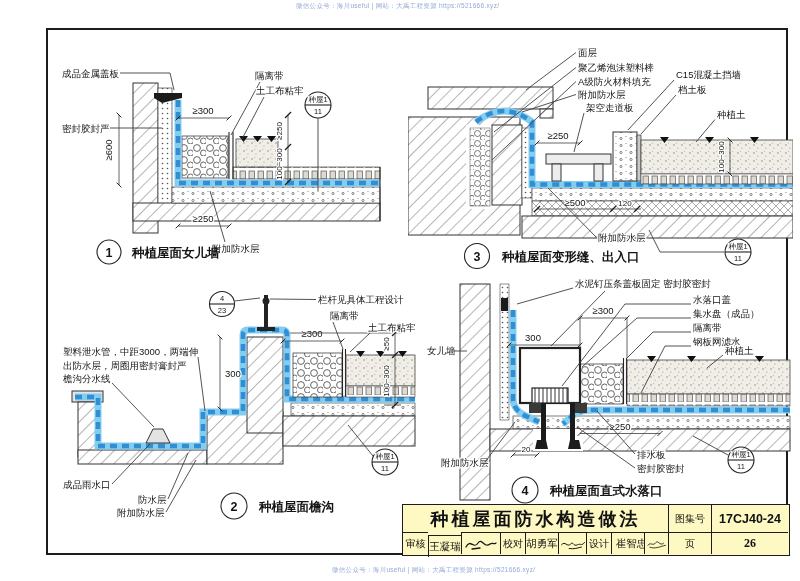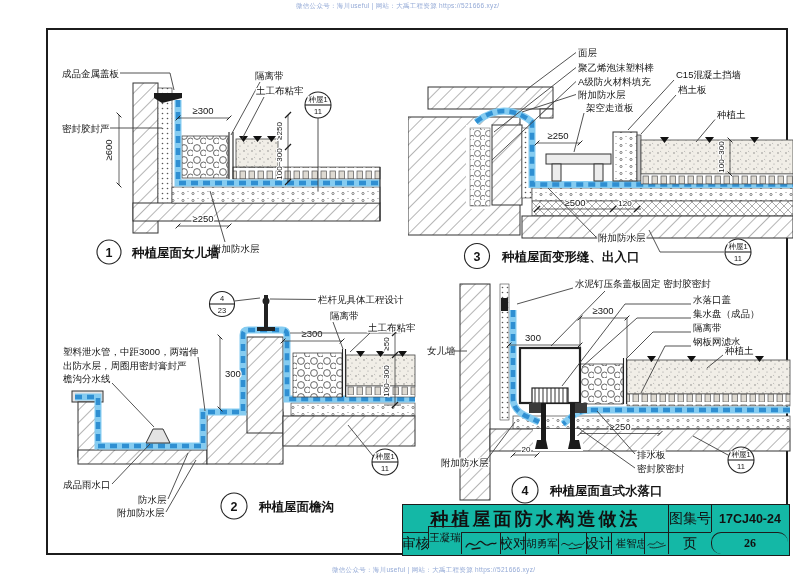--- a/index.html
+++ b/index.html
@@ -16,28 +16,28 @@
   .num{font-size:12.5px;font-weight:bold;fill:#141414;}
   .cap{font-size:12.5px;font-weight:bold;fill:#141414;}
   .ld{stroke:#3f3f3f;stroke-width:.9;fill:none;}
   .dl{stroke:#3f3f3f;stroke-width:.8;fill:none;}
   .tk{stroke:#1d1d1d;stroke-width:1.2;}
   .ol{fill:none;stroke:#222;stroke-width:1.1;}
   .mb1{fill:none;stroke:#85ccf1;stroke-width:7;}
   .mb2{fill:none;stroke:#2f8fd2;stroke-width:4.5;stroke-dasharray:7 5;}
   
   #tb{position:absolute;left:402px;top:504px;width:388px;height:52px;border:1.5px solid #1c1c1c;
-      box-sizing:border-box;background:#14b8a6;}
+      box-sizing:border-box;background:#fef9c3;}
   .tbc{position:absolute;box-sizing:border-box;display:flex;align-items:center;justify-content:center;
-       border-left:1px solid #1c1c1c;border-top:1px solid #1c1c1c;font-size:14px;color:#111;white-space:nowrap;overflow:hidden;}
+       border-left:1px solid #1c1c1c;border-top:1px solid #1c1c1c;font-size:10px;color:#111;white-space:nowrap;overflow:hidden;}
   .tbc.noL{border-left:none;} .tbc.noT{border-top:none;}
   .tb-title{font-family:"Liberation Serif","DejaVu Serif",serif;font-size:18px;font-weight:bold;letter-spacing:3px;}
   .tb-no{font-family:Liberation Sans, sans-serif;font-size:12.5px;font-weight:bold;}
   .tb-name{font-size:10.5px;}
-  .tb-page{font-family:"Liberation Serif","DejaVu Serif",serif;font-size:12px;font-weight:bold;border-radius:10px;}
+  .tb-page{font-family:"Liberation Serif","DejaVu Serif",serif;font-size:12px;font-weight:bold;}
 </style>
 </head>
 <body>
 
 <div id="page">
 
   <div class="wm" style="left:296px;top:2px;">微信公众号：海川useful | 网站：大禹工程资源 https://521666.xyz/</div>
   <div class="wm" style="left:332px;top:566px;">微信公众号：海川useful | 网站：大禹工程资源 https://521666.xyz/</div>
 
   <div id="frame"></div>
@@ -369,21 +369,21 @@
       <text class="cap" x="125" y="224.5">种植屋面直式水落口</text>
     </g>
   </svg>
 
   <div id="tb">
     <div class="tbc noL noT tb-title" style="left:0;top:0;width:265px;height:27px;">种植屋面防水构造做法</div>
     <div class="tbc noT" style="left:265px;top:0;width:43px;height:27px;">图集号</div>
     <div class="tbc noT tb-no" style="left:308px;top:0;width:77px;height:27px;">17CJ40-24</div>
 
     <div class="tbc noL" style="left:0;top:27px;width:25px;height:22px;font-family:Liberation Mono, monospace;">审核</div>
-    <div class="tbc tb-name" style="left:25px;top:21px;width:33px;height:22px;">王凝瑞</div>
+    <div class="tbc tb-name" style="left:25px;top:30px;width:33px;height:22px;">王凝瑞</div>
     <div class="tbc" style="left:58px;top:27px;width:39px;height:22px;">
       <svg width="34" height="16" viewBox="0 0 34 16">
         <path d="M2 11 C6 2 10 14 14 7 C18 1 20 13 26 8 C29 6 31 9 32 7 M8 13 L16 12" stroke="#161616" fill="none" stroke-width="1.3" stroke-linecap="round"></path>
       </svg>
     </div>
     <div class="tbc" style="left:97px;top:27px;width:25px;height:22px;">校对</div>
     <div class="tbc tb-name" style="left:122px;top:27px;width:33px;height:22px;">胡勇军</div>
     <div class="tbc" style="left:155px;top:27px;width:28px;height:22px;">
       <svg width="26" height="16" viewBox="0 0 34 16">
         <path d="M2 9 C7 3 9 13 14 8 C18 4 17 12 23 9 C27 7 29 11 32 6 M12 14 C18 15 24 13 28 12" stroke="#161616" fill="none" stroke-width="1.3" stroke-linecap="round"></path>

